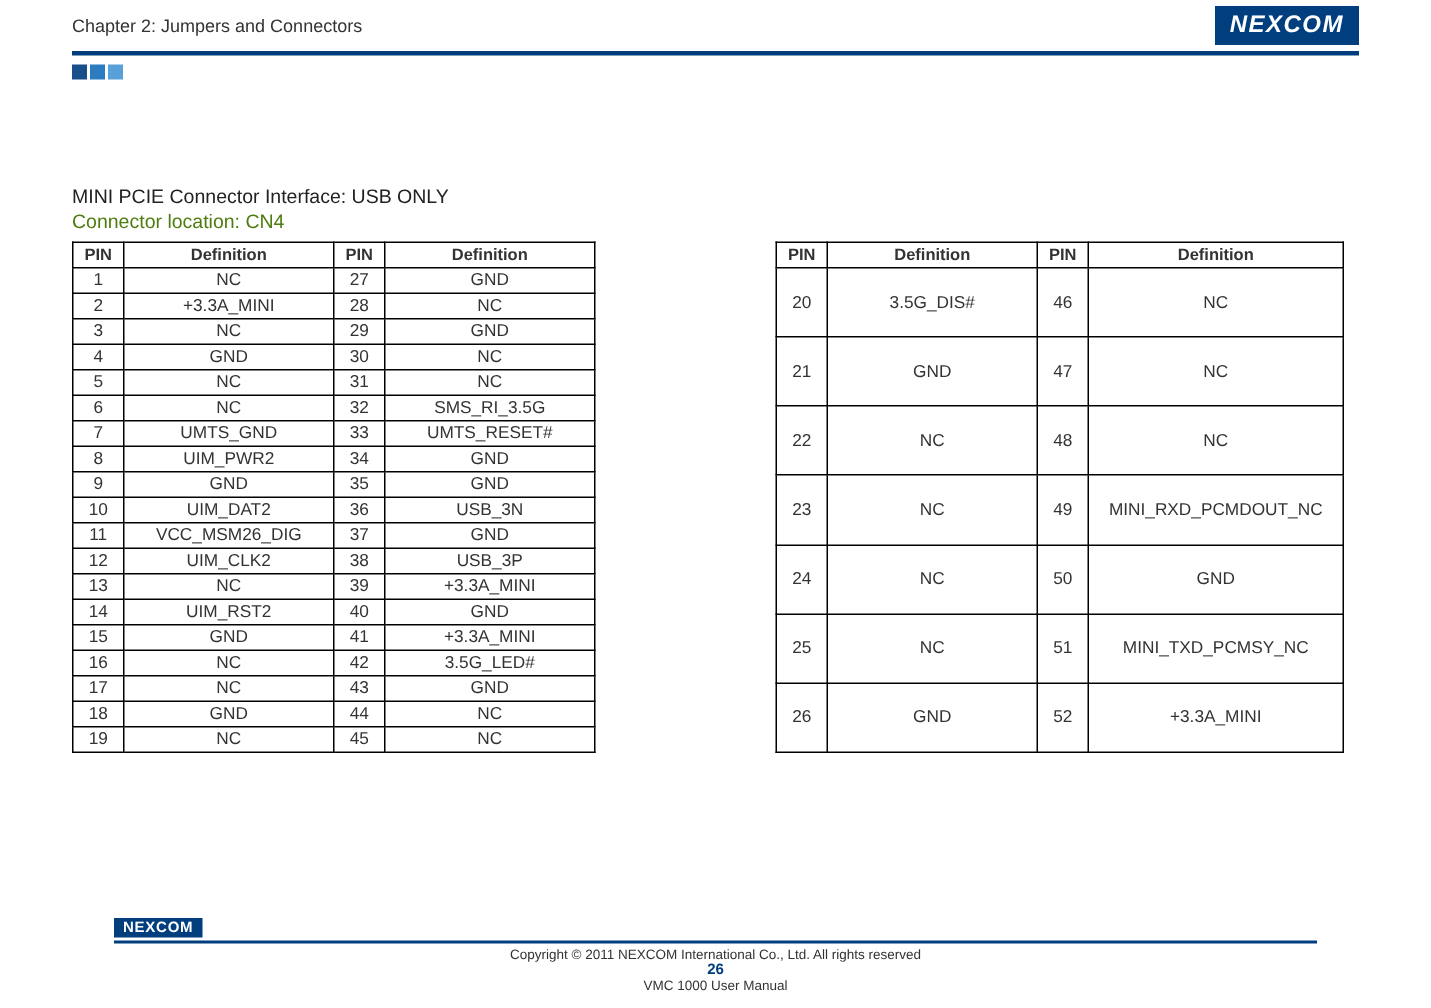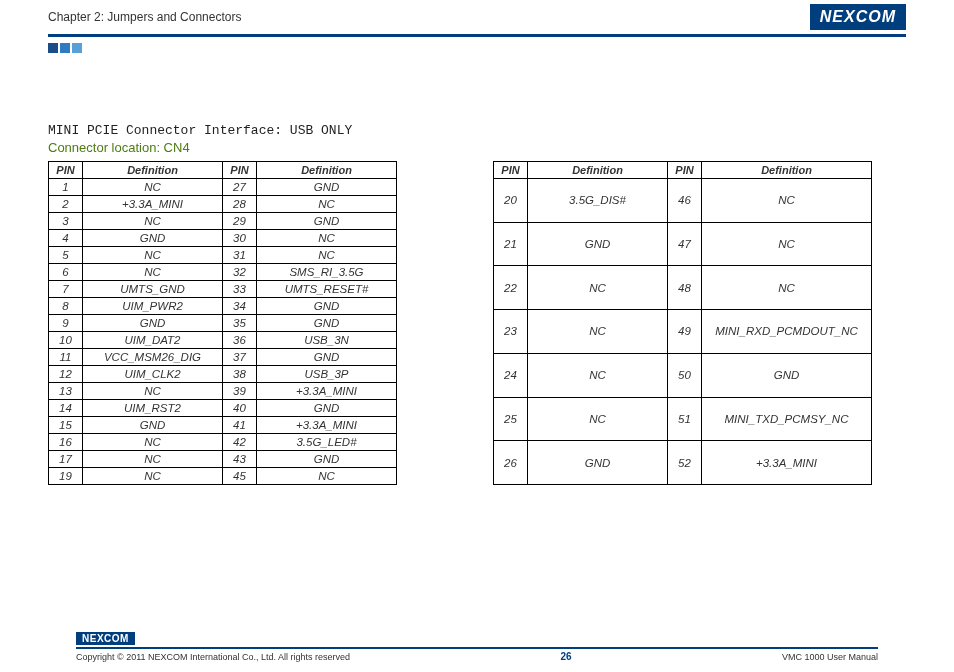--- a/index.html
+++ b/index.html
@@ -52,32 +52,30 @@
   .sq3 { background:#5aa0d8; }
 
   .content {
     padding: 70px 48px 0 48px;
   }
   .section-title {
     font-size: 13px;
     font-weight: 300;
     color: #222;
     margin-bottom: 2px;
-    font-family: Liberation Mono, monospace;
   }
   .section-sub {
     font-size: 13px;
     font-weight: 400;
     color: #4d7c0f;
     margin-bottom: 6px;
   }
   .tables-row {
     display: flex;
-    gap: 96px;
-    font-style: italic;
+    gap: 120px;
   }
   table.pin-table {
     border-collapse: collapse;
     font-size: 11.5px;
   }
   table.pin-table th, table.pin-table td {
     border: 1px solid #000;
     padding: 2px 6px;
     text-align: center;
     font-weight: 300;
@@ -101,20 +99,21 @@
     height: 2px;
     background: #003e7e;
     margin-bottom: 2px;
   }
   .footer-row {
     display: flex;
     justify-content: space-between;
     align-items: center;
     font-size: 9px;
     color: #333;
+    flex-direction: column;
   }
   .footer-logo {
     background:#003e7e;
     color:#fff;
     padding:1px 6px;
     font-size:10px;
     font-weight:bold;
     letter-spacing:0.5px;
     display:inline-block;
     margin-bottom:2px;
@@ -246,20 +245,26 @@
             <td>42</td>
             <td>3.5G_LED#</td>
           </tr>
           <tr>
             <td>17</td>
             <td>NC</td>
             <td>43</td>
             <td>GND</td>
           </tr>
           <tr>
+            <td>18</td>
+            <td>GND</td>
+            <td>44</td>
+            <td>NC</td>
+          </tr>
+          <tr>
             <td>19</td>
             <td>NC</td>
             <td>45</td>
             <td>NC</td>
           </tr>
         </tbody>
     </table>
 
     <table class="pin-table t2" id="table2">
       <thead>

